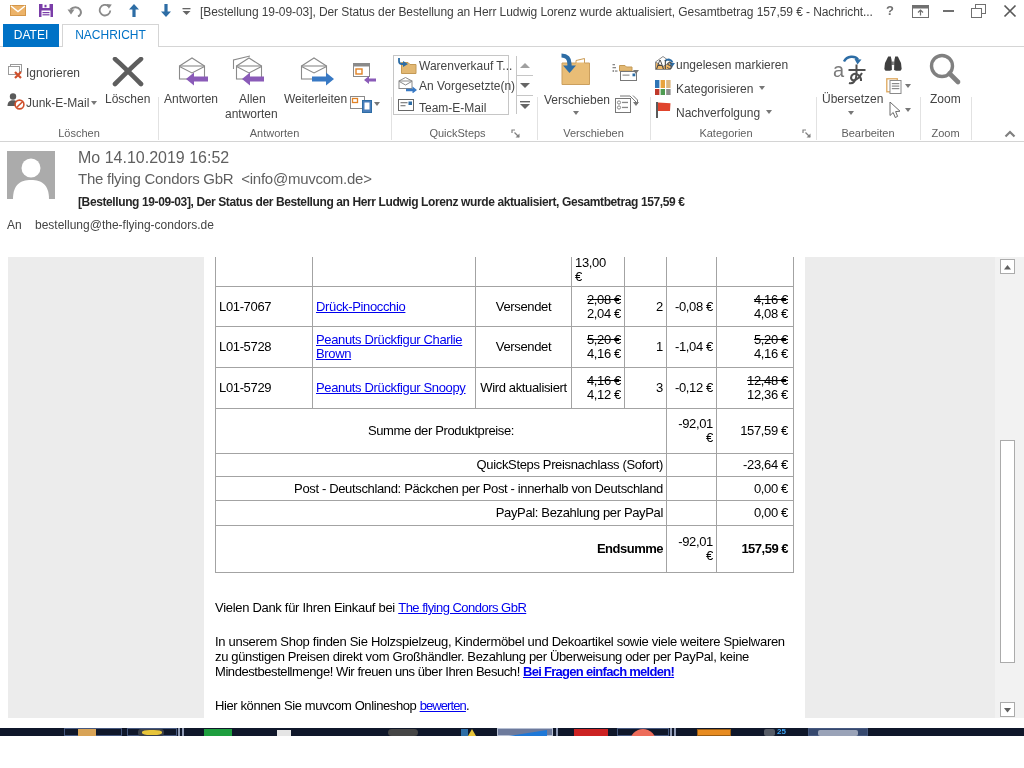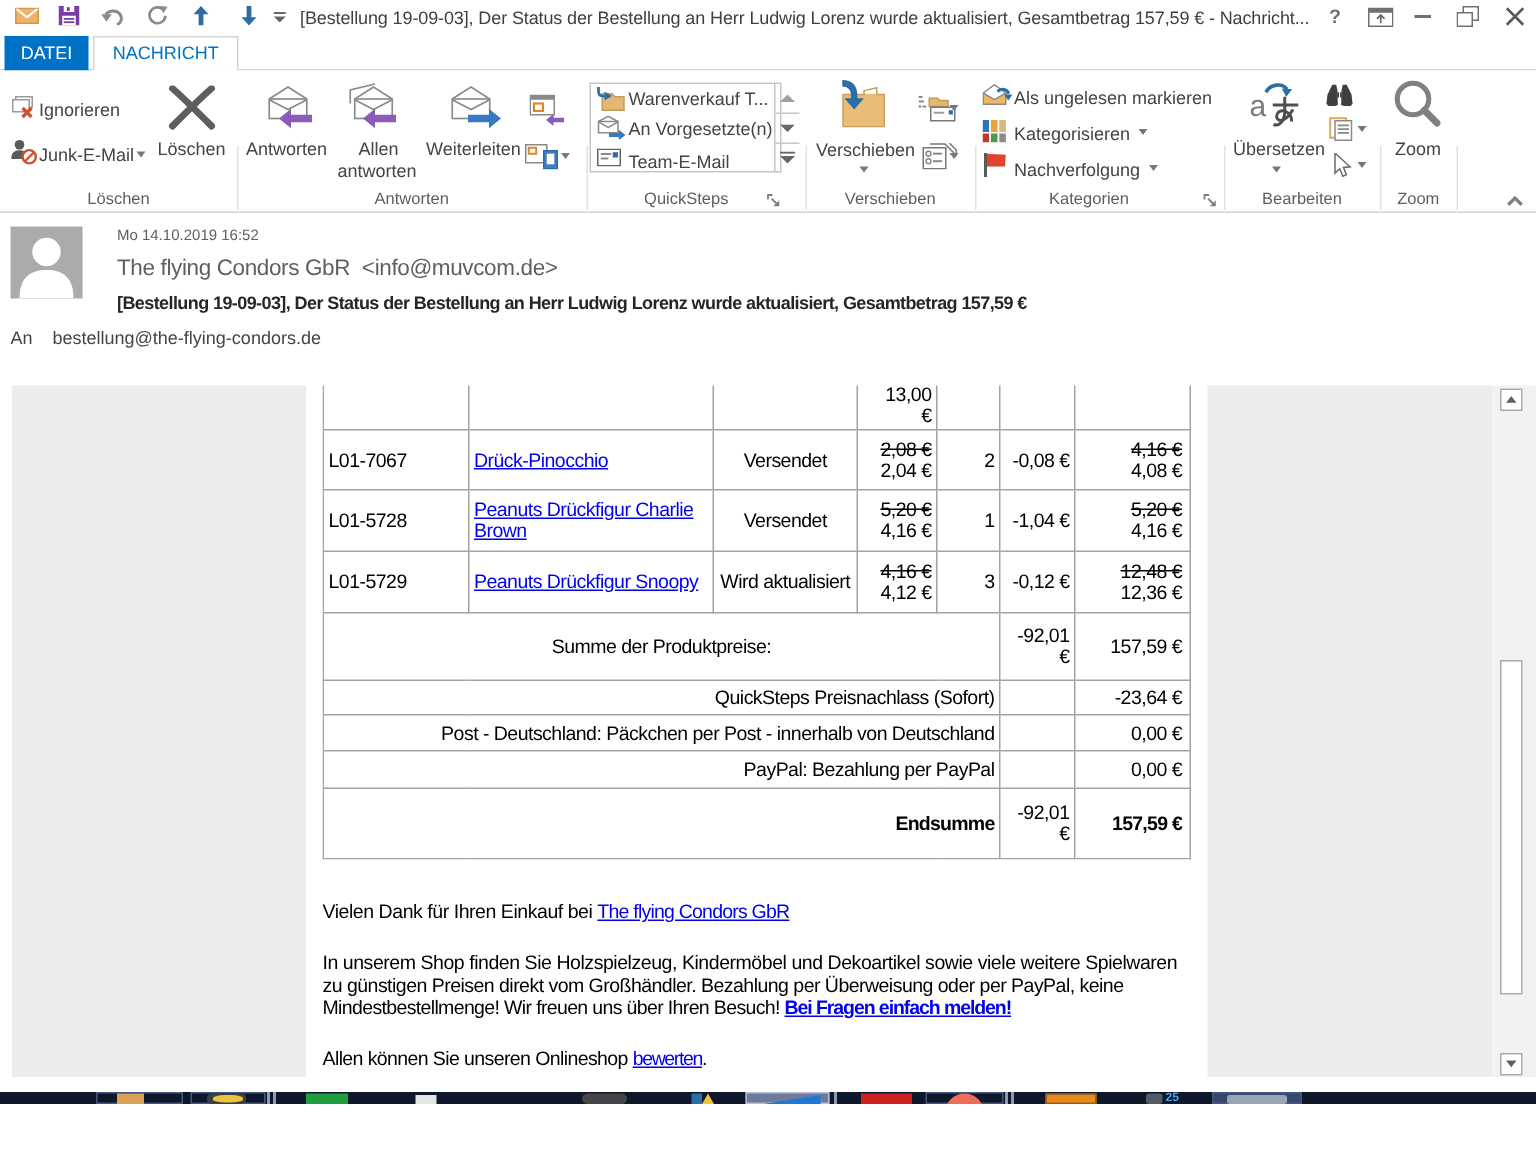--- a/index.html
+++ b/index.html
@@ -130,21 +130,21 @@
     <polygon points="11,17 16,13 16,15.5 23,15.5 23,18.5 16,18.5 16,21" fill="#8a5bb8"></polygon>
   </svg>
 <svg class="abs" style="left:350px;top:96px;" width="22" height="17" viewBox="0 0 22 17">
     <rect x="0.5" y="0.5" width="14" height="12" fill="#fff" stroke="#8a8a8a"></rect>
     <rect x="2.5" y="2.5" width="5" height="4" fill="#fff" stroke="#e08226" stroke-width="1.3"></rect>
     <rect x="12.5" y="4.5" width="9" height="12" fill="#4a7ebb" stroke="#2d6da5"></rect>
     <rect x="14.5" y="6.5" width="5" height="7" fill="#fff"></rect>
   </svg>
 <div class="dd" style="left:374px;top:102px;"></div>
 
-<div class="abs" style="left:393px;top:55px;width:128px;height:60px;border:1px solid #c6c6c6;background:#fff;">
+<div class="abs" style="left:393px;top:55px;width:116px;height:60px;border:1px solid #c6c6c6;background:#fff;">
   <div class="abs" style="left:122px;top:0;width:1px;height:58px;background:#c6c6c6;"></div>
   <div class="abs" style="left:123px;top:19px;width:16px;height:1px;background:#c6c6c6;"></div>
   <div class="abs" style="left:123px;top:39px;width:16px;height:1px;background:#c6c6c6;"></div>
   <svg class="abs" style="left:125px;top:7px;" width="12" height="6" viewBox="0 0 12 6">
       <polygon points="6,0 11,5 1,5" fill="#a0a0a0"></polygon>
     </svg>
   <svg class="abs" style="left:125px;top:27px;" width="12" height="6" viewBox="0 0 12 6">
       <polygon points="6,5 11,0 1,0" fill="#666"></polygon>
     </svg>
   <svg class="abs" style="left:125px;top:45px;" width="12" height="9" viewBox="0 0 12 9">
@@ -269,37 +269,37 @@
 <div class="abs ui" style="left:26px;top:96px;">Junk-E-Mail</div>
 <div class="dd" style="left:91px;top:101px;"></div>
 <div class="abs ui" style="left:105px;top:92px;">Löschen</div>
 <div class="abs ui" style="left:164px;top:92px;">Antworten</div>
 <div class="abs ui" style="left:158px;top:92px;width:100px;text-align:center;white-space:normal;">&nbsp;</div>
 <div class="abs ui" style="left:239px;top:92px;">Allen</div>
 <div class="abs ui" style="left:225px;top:107px;">antworten</div>
 <div class="abs ui" style="left:284px;top:92px;">Weiterleiten</div>
 <div class="abs ui" style="left:544px;top:93px;">Verschieben</div>
 <div class="dd" style="left:573px;top:111px;"></div>
-<div class="abs ui" style="left:676px;top:58px;text-align:center;">Als ungelesen markieren</div>
+<div class="abs ui" style="left:656px;top:58px;text-align:center;">Als ungelesen markieren</div>
 <div class="abs ui" style="left:676px;top:82px;">Kategorisieren</div>
 <div class="dd" style="left:759px;top:86px;"></div>
 <div class="abs ui" style="left:676px;top:106px;">Nachverfolgung</div>
 <div class="dd" style="left:766px;top:110px;"></div>
 <div class="abs ui" style="left:822px;top:92px;">Übersetzen</div>
 <div class="dd" style="left:848px;top:111px;"></div>
 <div class="abs ui" style="left:930px;top:92px;">Zoom</div>
 
 <div id="msgheader" class="abs" style="left:0;top:140px;width:1024px;height:117px;background:#fff;">
   <div class="abs" style="left:7px;top:11px;width:48px;height:48px;background:#ababab;">
     <svg width="48" height="48" viewBox="0 0 48 48">
         <circle cx="24" cy="17" r="9.5" fill="#fff"></circle>
         <path d="M6 48 C6 34 13 29 24 29 C35 29 42 34 42 48 Z" fill="#fff"></path>
       </svg>
   </div>
-  <div class="abs" style="left:78px;top:11px;font-size:10px;line-height:13px;color:#5f5f5f;">Mo 14.10.2019 16:52</div>
+  <div class="abs" style="left:78px;top:11px;font-size:16px;line-height:13px;color:#5f5f5f;">Mo 14.10.2019 16:52</div>
   <div class="abs" style="left:78px;top:30px;font-size:15px;line-height:18px;color:#5f5f5f;letter-spacing:-0.25px;">The flying Condors GbR &nbsp;&lt;info@muvcom.de&gt;</div>
   <div class="abs" style="left:78px;top:55px;font-size:12px;line-height:14px;color:#262626;font-weight:bold;letter-spacing:-0.39px;">[Bestellung 19-09-03], Der Status der Bestellung an Herr Ludwig Lorenz wurde aktualisiert, Gesamtbetrag 157,59 €</div>
   <div class="abs" style="left:7px;top:79px;font-size:12px;line-height:13px;color:#444;">An</div>
   <div class="abs" style="left:35px;top:79px;font-size:12px;line-height:13px;color:#444;">bestellung@the-flying-condors.de</div>
 </div>
 
 <div id="mailbody" class="abs" style="left:0;top:257px;width:1024px;height:461px;background:#fff;">
   <div class="abs" style="left:8px;top:0;width:196px;height:461px;background:#ececec;"></div>
   <div class="abs" style="left:805px;top:0;width:190px;height:461px;background:#ececec;"></div>
 </div>
@@ -313,21 +313,21 @@
         <col style="width:53px">
         <col style="width:42px">
         <col style="width:50px">
         <col style="width:77px">
       </colgroup>
     <tbody>
         <tr style="height:57px;">
       <td></td>
           <td></td>
           <td></td>
-      <td style="text-align:right;vertical-align:bottom;padding-bottom:2px;">13,00<br>€</td>
+      <td style="vertical-align:bottom;padding-bottom:2px;">13,00<br>€</td>
       <td></td>
           <td></td>
           <td></td>
     </tr>
     <tr style="height:40px;">
       <td>L01-7067</td>
       <td><a href="#">Drück-Pinocchio</a></td>
       <td style="text-align:center;">Versendet</td>
       <td style="text-align:right;"><span class="st">2,08&nbsp;€</span><br>2,04&nbsp;€</td>
       <td style="text-align:right;">2</td>
@@ -376,21 +376,21 @@
       <td colspan="5" style="text-align:right;font-weight:bold;letter-spacing:-0.5px;">Endsumme</td>
       <td style="text-align:right;">-92,01 €</td>
       <td style="text-align:right;padding-right:5px;font-weight:bold;letter-spacing:-0.5px;">157,59&nbsp;€</td>
     </tr>
   </tbody>
     </table>
 </div>
 
 <div class="abs" style="left:215px;top:600px;width:620px;font-size:13px;line-height:15px;color:#000;"><span style="letter-spacing:-0.30px;margin-top:48px;">Vielen Dank für Ihren Einkauf bei </span><a href="#" style="letter-spacing:-0.52px;">The flying Condors GbR</a></div>
 <div class="abs" style="left:215px;top:634px;width:620px;font-size:13px;line-height:15px;color:#000;white-space:nowrap;"><span style="letter-spacing:-0.30px;">In unserem Shop finden Sie Holzspielzeug, Kindermöbel und Dekoartikel sowie viele weitere Spielwaren</span><br><span style="letter-spacing:-0.35px;">zu günstigen Preisen direkt vom Großhändler. Bezahlung per Überweisung oder per PayPal, keine</span><br><span style="letter-spacing:-0.43px;">Mindestbestellmenge! Wir freuen uns über Ihren Besuch! </span><a href="#" style="font-weight:bold;letter-spacing:-0.72px;">Bei Fragen einfach melden!</a></div>
-<div class="abs" style="left:215px;top:698px;width:620px;font-size:13px;line-height:15px;color:#000;"><span style="letter-spacing:-0.40px;">Allen können Sie unseren Onlineshop </span><a href="#" style="letter-spacing:-0.9px;">bewerten</a>.</div>
+<div class="abs" style="left:215px;top:698px;width:620px;font-size:13px;line-height:15px;color:#000;"><span style="letter-spacing:-0.40px;">Hier können Sie muvcom Onlineshop </span><a href="#" style="letter-spacing:-0.9px;">bewerten</a>.</div>
 
 <div id="scroll" class="abs" style="left:995px;top:257px;width:29px;height:461px;background:#f2f2f2;">
   <div class="abs" style="left:5px;top:2px;width:15px;height:15px;background:#fff;border:1px solid #ababab;">
     <svg width="13" height="13">
         <polygon points="6.5,4 10,8.5 3,8.5" fill="#606060"></polygon>
       </svg>
   </div>
   <div class="abs" style="left:5px;top:183px;width:15px;height:223px;background:#fff;border:1px solid #ababab;"></div>
   <div class="abs" style="left:5px;top:445px;width:15px;height:15px;background:#fff;border:1px solid #ababab;">
     <svg width="13" height="13">

